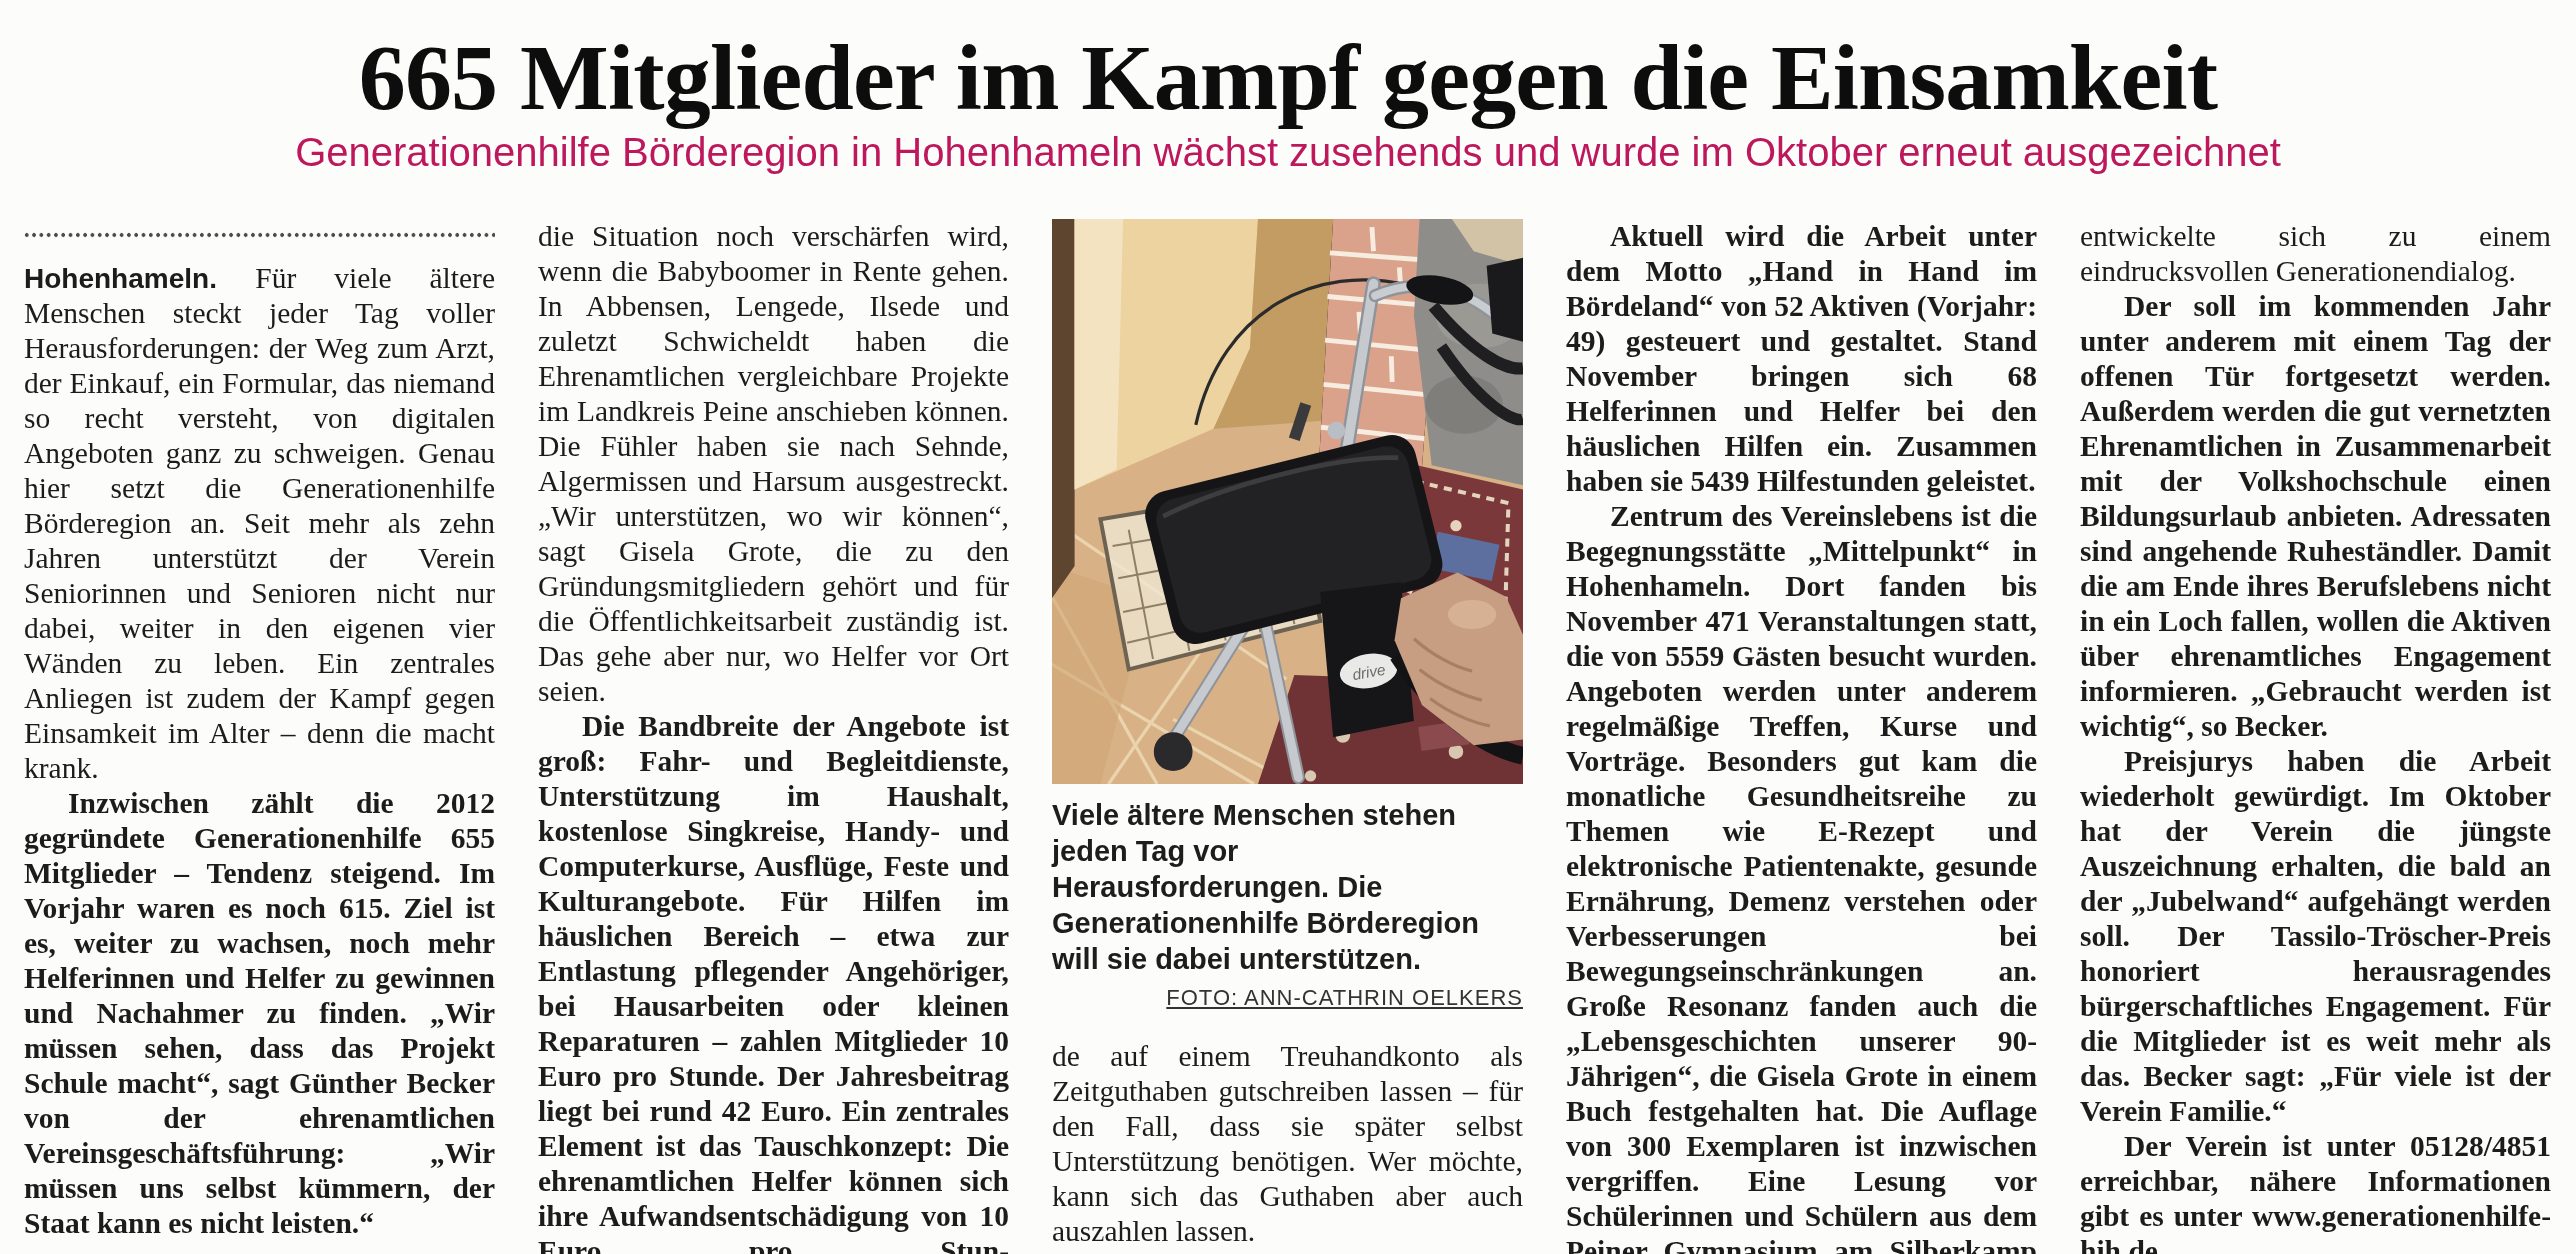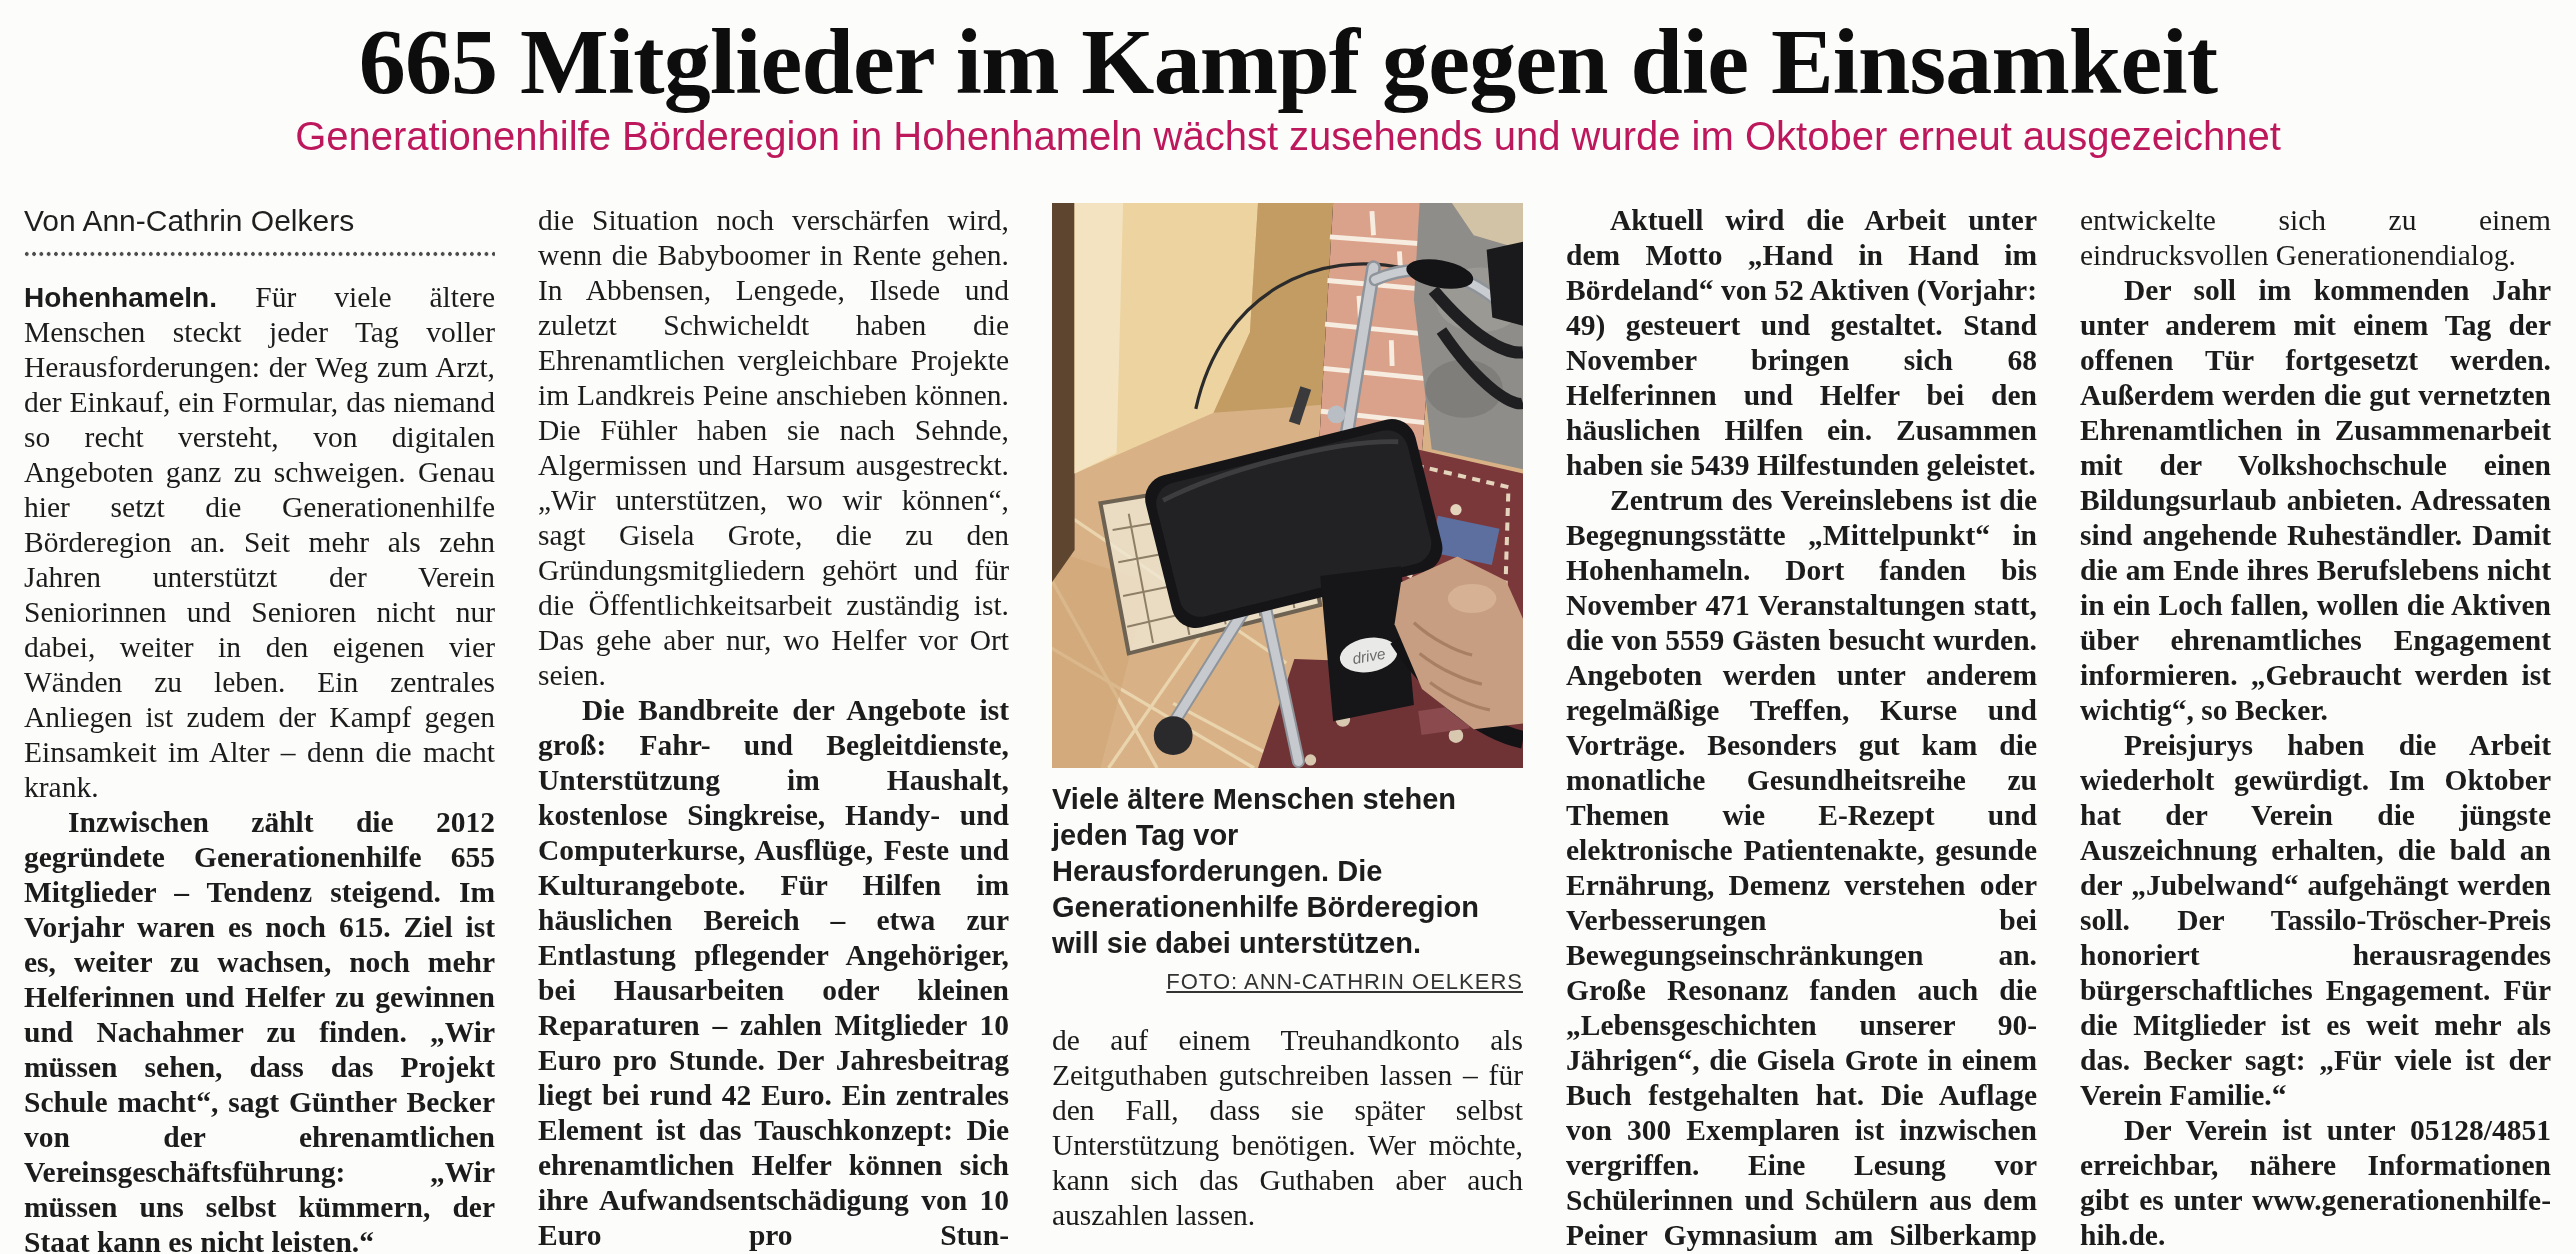--- a/index.html
+++ b/index.html
@@ -1,21 +1,21 @@
 <!DOCTYPE html>
 <html lang="de" style="font-size:13px"><head>
 <meta charset="utf-8">
 <style>
   html,body { margin:0; padding:0; background:#e8e8e6; }
   .page {
     position:relative; width:2576px; height:1254px;
     background:#fcfcfa; overflow:hidden; color:#161616;
     font-family:"Liberation Serif", serif;
   }
-  .masthead { text-align:center; padding-top:12px; }
+  .masthead { text-align:center; padding-top:28px; }
   .headline {
     margin:0;
     font:700 94px/1.05 "Liberation Serif", serif;
     letter-spacing:-0.8px; color:#0d0d0d;
   }
   .subhead {
     margin:3px 0 0 0;
     font:400 40px/1.12 "Liberation Sans", sans-serif;
     color:#be185d;
   }
@@ -60,21 +60,20 @@
 <div class="page">
 
   <header class="masthead">
     <h1 class="headline">665 Mitglieder im Kampf gegen die Einsamkeit</h1>
     <div class="subhead">Generationenhilfe Börderegion in Hohenhameln wächst zusehends und wurde im Oktober erneut ausgezeichnet</div>
   </header>
 
   <div class="cols">
 
     <div class="col">
-      <div class="byline">Von Ann-Cathrin Oelkers</div>
       <div class="dotted-rule"></div>
       <div>
           <p><strong class="lead">Hohenhameln. </strong>Für viele ältere Menschen steckt jeder Tag voller Herausforderungen: der Weg zum Arzt, der Einkauf, ein Formular, das niemand so recht versteht, von digitalen Angeboten ganz zu schweigen. Genau hier setzt die Generationenhilfe Börderegion an. Seit mehr als zehn Jahren unterstützt der Verein Seniorinnen und Senioren nicht nur dabei, weiter in den eigenen vier Wänden zu leben. Ein zentrales Anliegen ist zudem der Kampf gegen Einsamkeit im Alter – denn die macht krank.</p>
           <p class="indent">Inzwischen zählt die 2012 gegründete Generationenhilfe 655 Mitglieder – Tendenz steigend. Im Vorjahr waren es noch 615. Ziel ist es, weiter zu wachsen, noch mehr Helferinnen und Helfer zu gewinnen und Nachahmer zu finden. „Wir müssen sehen, dass das Projekt Schule macht“, sagt Günther Becker von der ehrenamtlichen Vereinsgeschäftsführung: „Wir müssen uns selbst kümmern, der Staat kann es nicht leisten.“</p>
         </div>
     </div>
 
     <div class="col">
       <div>
           <p>die Situation noch verschärfen wird, wenn die Babyboomer in Rente gehen. In Abbensen, Lengede, Ilsede und zuletzt Schwicheldt haben die Ehrenamtlichen vergleichbare Projekte im Landkreis Peine anschieben können. Die Fühler haben sie nach Sehnde, Algermissen und Harsum ausgestreckt. „Wir unterstützen, wo wir können“, sagt Gisela Grote, die zu den Gründungsmitgliedern gehört und für die Öffentlichkeitsarbeit zuständig ist. Das gehe aber nur, wo Helfer vor Ort seien.</p>

